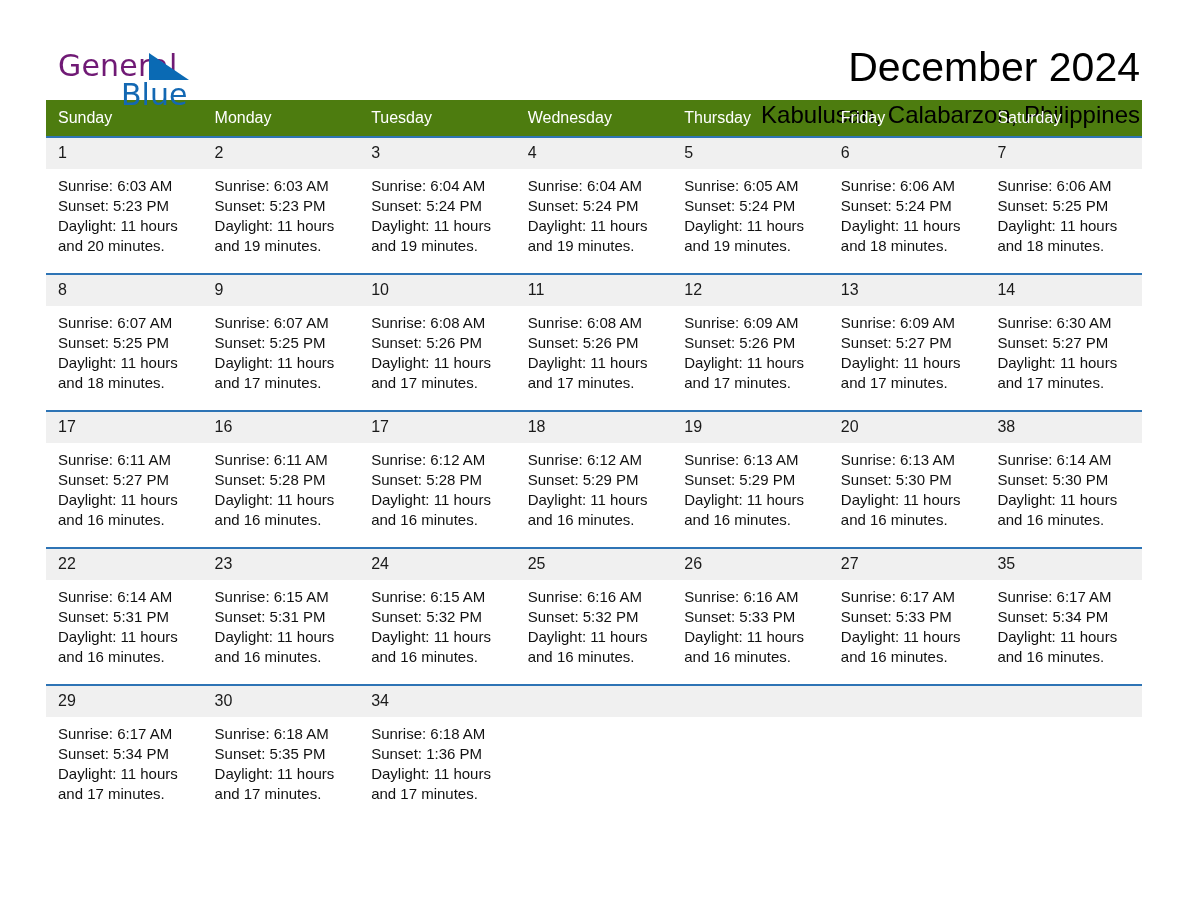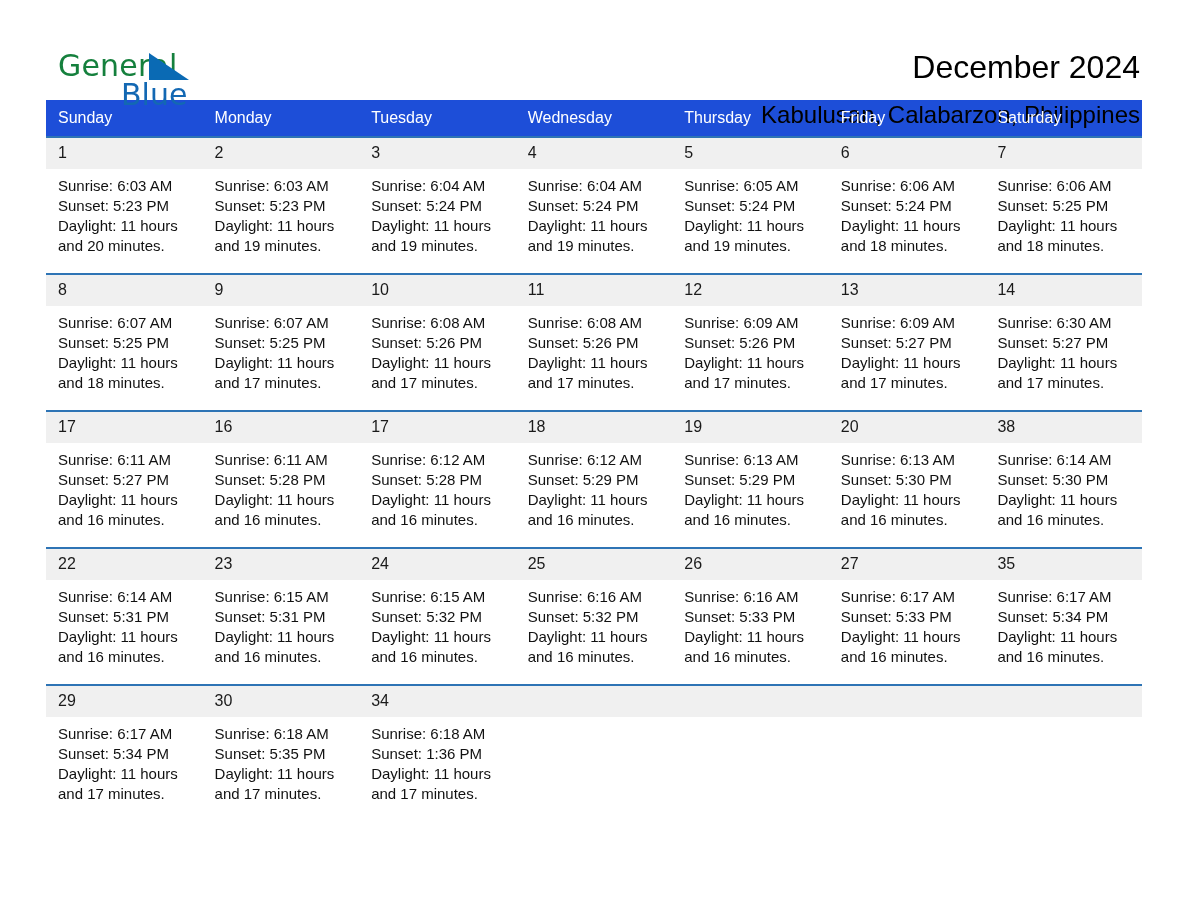--- a/index.html
+++ b/index.html
@@ -35,21 +35,21 @@
     width: 160px;
     height: 70px;
     flex: 0 0 auto;
   }
   .logo-general {
     position: absolute;
     left: 12px;
     top: 4px;
     font-size: 30px;
     letter-spacing: 0.2px;
-    color: #15803d;
+    color: #701a75;
     font-family: "DejaVu Sans", sans-serif;
     font-weight: 400;
   }
   .logo-tri {
     position: absolute;
     left: 103px;
     top: 9px;
     width: 0;
     height: 0;
     border-left: 40px solid #0a6ab4;
@@ -63,21 +63,21 @@
     color: #1368b3;
     font-family: "DejaVu Sans", sans-serif;
     font-weight: 400;
   }
   .titles {
     flex: 1 1 auto;
     text-align: right;
     padding-right: 2px;
   }
   .cal-title {
-    font-size: 32px;
+    font-size: 41px;
     font-weight: 400;
     line-height: 46px;
     color: #000;
     letter-spacing: 0px;
   }
   .cal-subtitle {
     margin-top: 11px;
     font-size: 24px;
     font-weight: 400;
     line-height: 28px;
@@ -85,21 +85,21 @@
   }
   
   .calendar {
     margin-top: 14px;
     width: 1096px;
     border-collapse: collapse;
     table-layout: fixed;
   }
   .calendar col { width: 156.57px; }
   thead th {
-    background: #1d4ed8;
+    background: #4d7c0f;
     color: #ffffff;
     text-align: left;
     font-size: 16px;
     font-weight: 400;
     padding: 8px 0 9px 12px;
     line-height: 19px;
     border: 0;
   }
   tbody tr.week {
     border-top: 2px solid #2e74b5;

